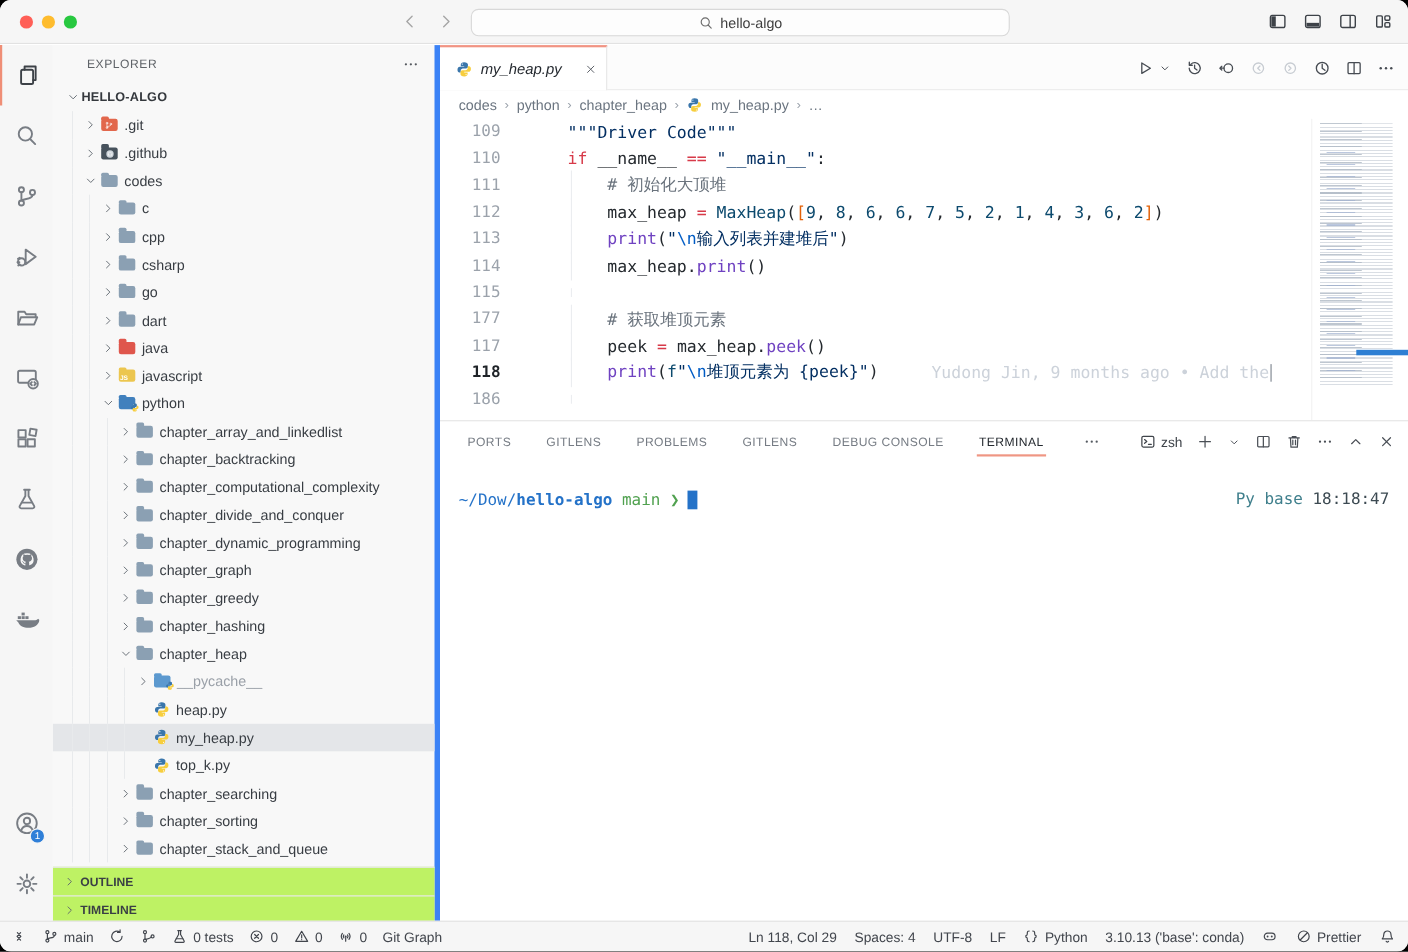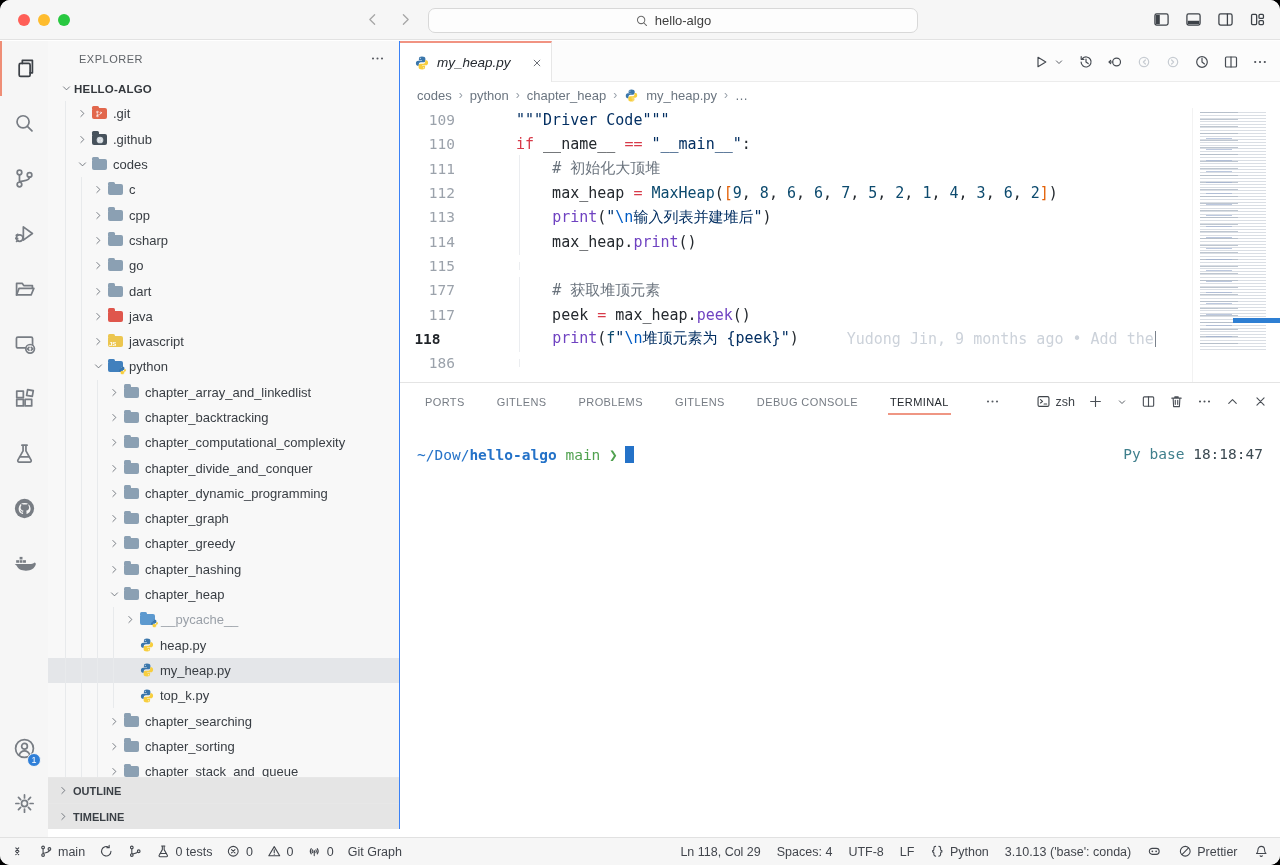--- a/index.html
+++ b/index.html
@@ -16,56 +16,56 @@
 .tb-icons { position:absolute; right:14px; top:11px; display:flex; gap:15px; color:#3d4248; }
 
 
 .activitybar { position:absolute; left:0; top:41px; bottom:28px; width:48px; background:#f6f6f6; z-index:4; }
 .act-item { height:55px; display:flex; align-items:center; justify-content:center; color:#787d84; position:relative; cursor:pointer; }
 .act-item.active { color:#3c4147; box-shadow:inset 2px 0 0 #ef8e76; }
 .act-bottom { position:absolute; bottom:6px; left:0; right:0; }
 .badge-blue { position:absolute; right:7px; bottom:9px; background:#2f7fd8; color:#fff; border-radius:50%; width:14px; height:14px; font-size:9px; display:flex; align-items:center; justify-content:center; border:1.5px solid #f6f6f6; }
 
 
-.sidebar { position:absolute; left:48px; top:41px; bottom:36px; width:352px; background:#f8f8f8; border-right:1px solid #3b82f6; z-index:3; }
+.sidebar { position:absolute; left:48px; top:41px; bottom:25px; width:352px; background:#f8f8f8; border-right:5px solid #3b82f6; z-index:3; }
 .sb-header { height:35px; display:flex; align-items:center; padding:0 14px 0 31px; color:#5f6368; font-size:11px; letter-spacing:.5px; }
 .sb-header .sp { flex:1; }
 .sb-header .i { color:#55595f; }
 .tree { position:absolute; top:35px; left:0; right:0; }
 .row { height:25.3px; display:flex; align-items:center; font-size:13px; color:#383d43; padding-left:10px; cursor:pointer; white-space:nowrap; }
 .row.selected { background:#e4e6e9; }
 .row .guide { width:16px; align-self:stretch; flex:0 0 16px; background:linear-gradient(to right, transparent 7px, #e8eaec 7px, #e8eaec 8px, transparent 8px); }
 .row .twist { width:16px; flex:0 0 16px; display:flex; justify-content:center; color:#5d646c; }
 .row .fico { position:relative; width:15px; height:11px; border-radius:2px; margin:0 6px 0 2px; flex:0 0 15px; }
 .row .fico::before { content:''; position:absolute; top:-2.5px; left:0; width:6.5px; height:3.5px; border-radius:1.5px 1.5px 0 0; background:inherit; }
 .row .fovl { position:absolute; right:-4px; bottom:-3px; line-height:0; }
 .row .fovl-js { position:absolute; left:1px; bottom:0px; font-size:6px; font-weight:bold; color:#fff; }
 .row .pyico { margin:0 5px 0 1px; line-height:0; flex:0 0 16px; }
 .row.root { font-weight:700; font-size:11.5px; letter-spacing:.2px; color:#34383d; }
 .row .lbl.muted { color:#9aa0a8; }
-.sb-section { position:absolute; left:0; right:0; height:26px; border-top:1px solid #e7e7e7; display:flex; align-items:center; padding-left:10px; gap:4px; font-weight:700; font-size:11px; color:#3a3f45; background:#e5e5e5; }
+.sb-section { position:absolute; left:0; right:0; height:26px; border-top:1px solid #e7e7e7; display:flex; align-items:center; padding-left:10px; gap:4px; font-weight:700; font-size:11px; color:#3a3f45; background:#bef264; }
 .sb-section .i { color:#5d646c; }
 
 
 .editor-area { position:absolute; left:400px; top:41px; right:0; bottom:28px; background:#fff; }
 .tabbar { position:absolute; top:0; left:0; right:0; height:41px; background:#fcfcfc; border-bottom:1px solid #ececec; }
 .tab { position:absolute; left:0; top:0; width:152px; height:41px; background:#fff; border-right:1px solid #e7e7e7; border-top:2.5px solid #f19382; display:flex; align-items:center; gap:7px; padding:0 8px 0 14px; font-size:13.5px; font-style:italic; color:#24292f; cursor:pointer; }
 .tab .close { margin-left:auto; color:#5c6océ068; color:#5c6068; display:flex; }
 .editor-actions { position:absolute; right:12px; top:0; height:41px; display:flex; align-items:center; gap:13px; color:#474c53; }
 .editor-actions .faded { color:#c7ccd2; }
 .editor-actions .tight { margin-left:-9px; }
 .breadcrumb { position:absolute; top:41px; left:0; right:0; height:26px; display:flex; align-items:center; padding-left:17px; font-size:13px; color:#6b7580; gap:7px; }
 .breadcrumb .sep { color:#9aa2ab; font-size:12px; }
 .breadcrumb .bi { line-height:0; }
 
 
 .code { position:absolute; left:0; top:67px; right:0; height:274px; font-family:"DejaVu Sans Mono","Liberation Mono",monospace; font-size:15px; }
 .codeline { height:24.3px; display:flex; align-items:center; white-space:pre; }
 .gutter { width:55px; flex:0 0 55px; text-align:right; color:#9ba2ab; font-size:14.5px; }
-.codeline.active .gutter { color:#1f2328; font-weight:700;text-align:center; }
+.codeline.active .gutter { color:#1f2328; font-weight:700; }
 .ltext { margin-left:61px; position:relative; }
 .codeline.g .ltext::before { content:''; position:absolute; left:3px; top:-4px; bottom:-4px; width:1px; background:#ebedf0; }
 .tok-d{color:#24292e} .tok-k{color:#d73a49} .tok-f{color:#6f42c1} .tok-n2{color:#0c4a6e} .tok-s{color:#032f62} .tok-c{color:#6a737d} .tok-e{color:#005cc5} .tok-b{color:#e36209}
 .blame { color:#ccd2da; margin-left:48px; }
 .blame-cursor { display:inline-block; width:1.5px; height:16px; background:#7a828c; vertical-align:middle; margin-left:1px; }
 
 
 .minimap { position:absolute; right:0; top:67px; width:88px; height:274px; border-left:1px solid #f2f2f2; }
 .mm-lines { position:absolute; top:4px; left:7px; right:14px; height:238px;
   background:repeating-linear-gradient(to bottom,#cdd3db 0 1px, transparent 1px 3px); opacity:.75; }

